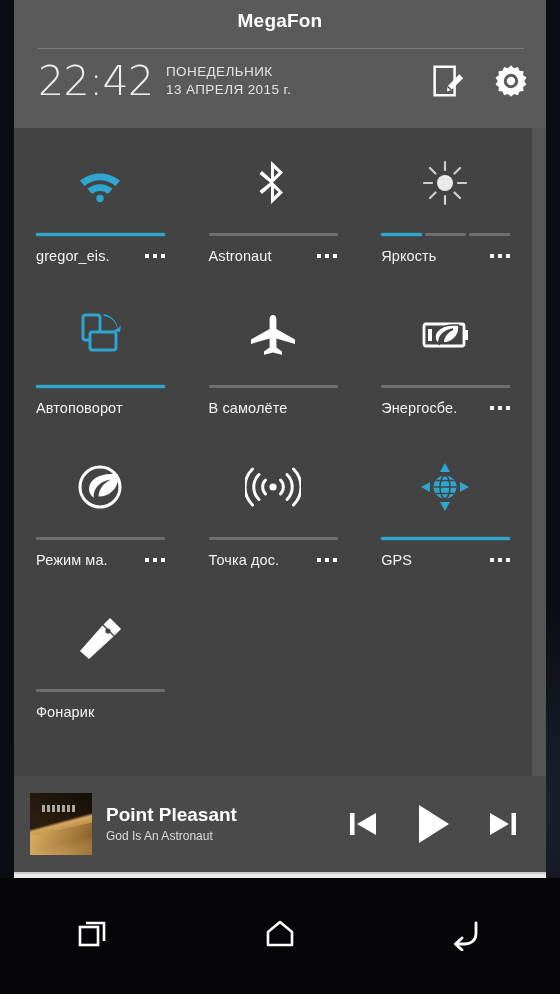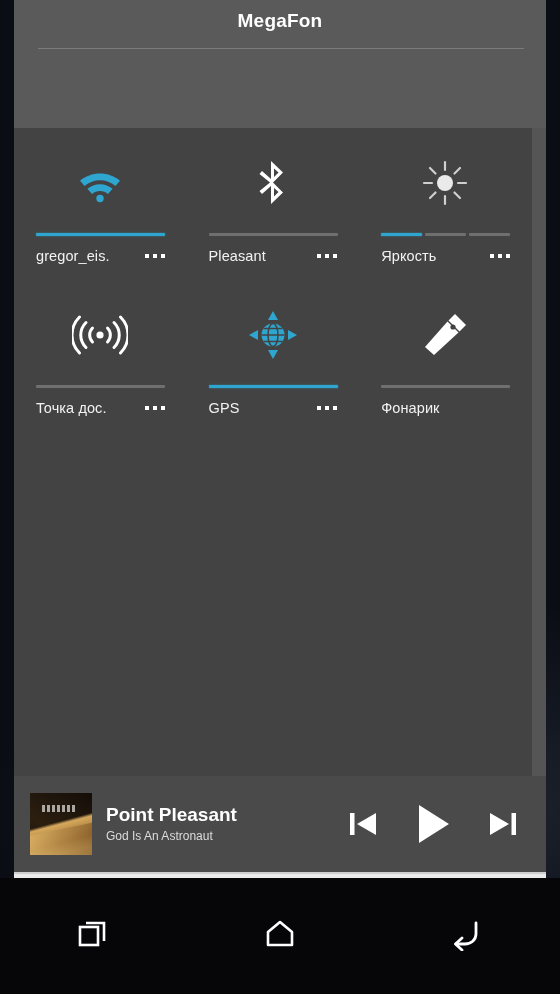--- a/index.html
+++ b/index.html
@@ -303,20 +303,44 @@
     <span>Галерея</span>
     <span>Настройки</span>
   </div>
 
   <div class="home-white-band"></div>
 
   <div class="qs-header">
     <div class="carrier">MegaFon</div>
     <div class="header-rule"></div>
 
+    <div class="clock-row">
+      <div class="clock">22:42</div>
+      <div class="date-block">
+        <div>ПОНЕДЕЛЬНИК</div>
+        <div>13 АПРЕЛЯ 2015 г.</div>
+      </div>
+
+      <div class="header-icons">
+        <span>
+          <svg class="hicon" viewBox="0 0 40 40" fill="none">
+            <rect x="7" y="5" width="21" height="30" stroke="#ffffff" stroke-width="2.6"></rect>
+            <path d="M20 31 L20.5 25.5 L33 13 L37 17 L24.5 29.5 Z" fill="#ffffff"></path>
+            <path d="M20.5 25.5 L24.5 29.5" stroke="#434343" stroke-width="1.2"></path>
+          </svg>
+        </span>
+        <span>
+          <svg class="hicon" viewBox="0 0 40 40" fill="none">
+            <path d="M20 3.5 l3.2 3.0 4.1-1.3 1.6 4.0 4.3 .5 -.5 4.3 3.6 2.4 -2.3 3.7 2.3 3.7 -3.6 2.4 .5 4.3 -4.3 .5 -1.6 4.0 -4.1-1.3 -3.2 3.0 -3.2-3.0 -4.1 1.3 -1.6-4.0 -4.3-.5 .5-4.3 -3.6-2.4 2.3-3.7 -2.3-3.7 3.6-2.4 -.5-4.3 4.3-.5 1.6-4.0 4.1 1.3 Z" fill="#ffffff"></path>
+            <circle cx="20" cy="20" r="7.6" fill="#5a5a5a"></circle>
+            <circle cx="20" cy="20" r="4.4" fill="#ffffff"></circle>
+          </svg>
+        </span>
+      </div>
+    </div>
   </div>
 
   <div class="qs-panel">
     <div class="qs-grid">
 
       <div class="tile">
         <div class="tile-icon">
           <svg width="56" height="44" viewBox="0 0 56 44">
             <path d="M28 12.5c7.6 0 14.6 2.7 20 7.2l-4.6 5.2C39 21.2 33.7 19.2 28 19.2s-11 2-15.4 5.7L8 19.7c5.4-4.5 12.4-7.2 20-7.2z" fill="#2fa6cf"></path>
             <path d="M28 23.2c4.8 0 9.2 1.7 12.6 4.6l-4.6 5.2c-2.2-1.9-5-3-8-3s-5.8 1.1-8 3l-4.6-5.2c3.4-2.9 7.8-4.6 12.6-4.6z" fill="#2fa6cf"></path>
@@ -336,21 +360,21 @@
 
       <div class="tile">
         <div class="tile-icon">
           <svg width="40" height="50" viewBox="0 0 40 50">
             <path d="M18 3 L30 14.5 L20 24.5 L30 34.5 L18 46 L18 28 L9 36 L6.5 33 L17 24.5 L6.5 16 L9 13 L18 21 Z M21 10.5 L21 19 L25.5 14.5 Z M21 30 L21 38.5 L25.5 34 Z" fill="#ffffff"></path>
           </svg>
         </div>
         <div class="tile-bar">
           <div class="bar-full"></div>
         </div>
-        <div class="tile-label">Pleasant</div>
+        <div class="tile-label">Astronaut</div>
         <div class="tile-dots">
             <i></i>
             <i></i>
             <i></i>
           </div>
       </div>
 
 
       <div class="tile">
         <div class="tile-icon">
@@ -374,23 +398,83 @@
             <div class="seg"></div>
         </div>
         <div class="tile-label">Яркость</div>
         <div class="tile-dots">
             <i></i>
             <i></i>
             <i></i>
           </div>
       </div>
 
-
-
-
+      <div class="tile">
+        <div class="tile-icon">
+          <svg width="50" height="50" viewBox="0 0 50 50" fill="none">
+            <rect x="8" y="5" width="17" height="25" rx="2.5" stroke="#2fa6cf" stroke-width="3"></rect>
+            <rect x="15" y="22" width="26" height="18" rx="2.5" stroke="#2fa6cf" stroke-width="3" fill="#434343"></rect>
+            <path d="M28 4 C36 5 42 11 43 19 L46 15 L45 22 L38 21 L42.5 18.5 C41 12 36 7 29.5 6.2 Z" fill="#2fa6cf"></path>
+          </svg>
+        </div>
+        <div class="tile-bar">
+          <div class="bar-full on"></div>
+        </div>
+        <div class="tile-label">Автоповорот</div>
+      </div>
+
+      <div class="tile">
+        <div class="tile-icon">
+          <svg width="52" height="46" viewBox="0 0 52 46">
+            <path d="M26 3 c2.2 0 3.4 2 3.4 4.6 l0 9.4 L48 27.5 l0 4.4 L29.4 26.6 l0 8.8 L35 39.4 l0 3.3 L26 40.4 L17 42.7 l0-3.3 L22.6 35.4 l0-8.8 L4 31.9 l0-4.4 L22.6 17 l0-9.4 C22.6 5 23.8 3 26 3 Z" fill="#ffffff"></path>
+          </svg>
+        </div>
+        <div class="tile-bar">
+          <div class="bar-full"></div>
+        </div>
+        <div class="tile-label">В самолёте</div>
+      </div>
+
+      <div class="tile">
+        <div class="tile-icon">
+          <svg width="56" height="38" viewBox="0 0 56 38" fill="none">
+            <rect x="7" y="8" width="40" height="22" rx="2" stroke="#ffffff" stroke-width="2.8"></rect>
+            <rect x="47" y="14" width="4" height="10" fill="#ffffff"></rect>
+            <path d="M11 13 l0 12 l4 0 l0-12 Z" fill="#ffffff"></path>
+            <path d="M36 9 c-10 0-18 5-18 12 c0 3 1.5 5.5 4 7 c-1-8 6-14 14-15 c-6 3-10 8-10 14 c9 0 16-7 16-15 c0-1.2-.2-2.3-.5-3 Z" fill="#ffffff" stroke="#434343" stroke-width="1.6"></path>
+          </svg>
+        </div>
+        <div class="tile-bar">
+          <div class="bar-full"></div>
+        </div>
+        <div class="tile-label">Энергосбе.</div>
+        <div class="tile-dots">
+            <i></i>
+            <i></i>
+            <i></i>
+          </div>
+      </div>
+
+      <div class="tile">
+        <div class="tile-icon">
+          <svg width="48" height="48" viewBox="0 0 48 48" fill="none">
+            <circle cx="24" cy="24" r="20" stroke="#ffffff" stroke-width="3"></circle>
+            <path d="M35 11 c-13 0-22 6.5-22 15 c0 3.6 1.8 6.7 4.8 8.8 c-1.2-9.8 7.2-17.2 17-18.4 c-7.3 3.7-12.2 9.8-12.2 17.2 c11 0 19.5-8.6 19.5-18.4 c0-1.5-.3-2.9-.7-4.2 Z" fill="#ffffff"></path>
+          </svg>
+        </div>
+        <div class="tile-bar">
+          <div class="bar-full"></div>
+        </div>
+        <div class="tile-label">Режим ма.</div>
+        <div class="tile-dots">
+            <i></i>
+            <i></i>
+            <i></i>
+          </div>
+      </div>
 
 
       <div class="tile">
         <div class="tile-icon">
           <svg width="56" height="42" viewBox="0 0 56 42" fill="none">
             <circle cx="28" cy="21" r="3.6" fill="#ffffff"></circle>
             <path d="M20.5 14 c-3.8 3.8-3.8 10.2 0 14" stroke="#ffffff" stroke-width="3" stroke-linecap="round"></path>
             <path d="M35.5 14 c3.8 3.8 3.8 10.2 0 14" stroke="#ffffff" stroke-width="3" stroke-linecap="round"></path>
             <path d="M14 8.5 c-7 7-7 18 0 25" stroke="#ffffff" stroke-width="3" stroke-linecap="round"></path>
             <path d="M42 8.5 c7 7 7 18 0 25" stroke="#ffffff" stroke-width="3" stroke-linecap="round"></path>

